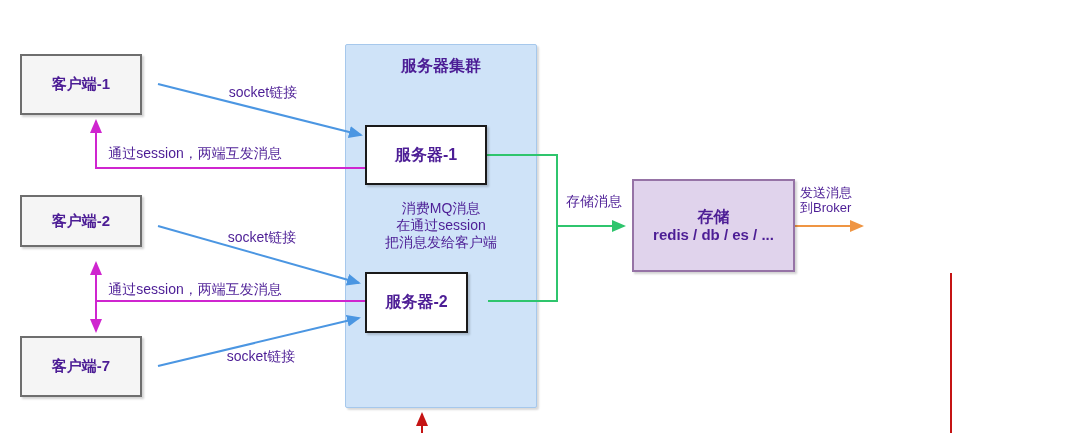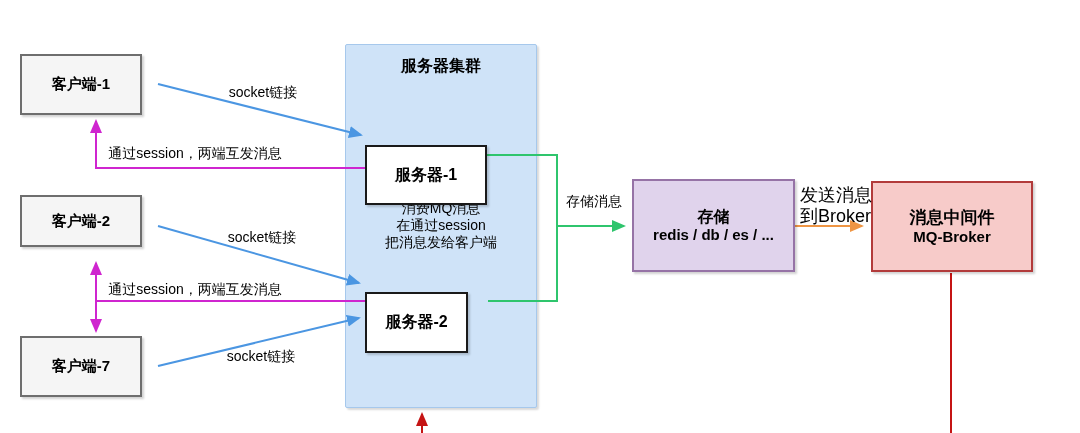--- a/index.html
+++ b/index.html
@@ -1,18 +1,18 @@
 <!DOCTYPE html>
 <html style="--color-arrow-blue: #4b96e2; --color-arrow-magenta: #cf25cf; --color-arrow-green: #2fc56d; --color-arrow-orange: #ef9543; --color-arrow-red: #c51414; --color-client-fill: #f5f5f5; --color-client-border: #6e6e6e; --color-cluster-fill: #cfe3f8; --color-cluster-border: #a6c8ec; --color-server-fill: #ffffff; --color-server-border: #1a1a1a; --color-storage-fill: #e0d3ec; --color-storage-border: #9673a6; --color-broker-fill: #f7cbc9; --color-broker-border: #b23b3b;"><head>
 <meta charset="utf-8">
 <style>
   html,body{margin:0;padding:0;background:#ffffff;}
   #canvas{
     position:relative;width:1080px;height:433px;background:#ffffff;
-    font-family:"Liberation Sans",sans-serif;color:#000000;overflow:hidden;border-radius:21px;
+    font-family:"Liberation Sans",sans-serif;color:#4c1d95;overflow:hidden;border-radius:21px;
   }
   .box{
     position:absolute;box-sizing:border-box;display:flex;flex-direction:column;
     align-items:center;justify-content:center;text-align:center;z-index:3;
     box-shadow:2px 2px 2px rgba(0,0,0,.18);
   }
   .client{
     left:20px;width:122px;height:61px;
     background:var(--color-client-fill);border:2px solid var(--color-client-border);
     font-weight:bold;font-size:15px;
@@ -26,21 +26,21 @@
   #cluster-title{
     position:absolute;left:345px;top:56px;width:192px;text-align:center;
     font-size:16px;font-weight:bold;z-index:3;
   }
   #cluster-note{
     position:absolute;left:345px;top:200px;width:192px;text-align:center;
     font-size:14px;line-height:1.2;white-space:pre-line;z-index:3;
   }
   .server{
     left:365px;width:122px;height:60px;background:var(--color-server-fill);
-    border:2px solid var(--color-server-border);font-weight:bold;font-size:16px;margin-top:20px;
+    border:2px solid var(--color-server-border);font-weight:bold;font-size:16px;
   }
   #server1{top:125px}#server2{top:272px;width:103px;height:61px}
   #storage{
     left:632px;top:179px;width:163px;height:93px;
     background:var(--color-storage-fill);border:2px solid var(--color-storage-border);
   }
   #storage .t1{font-size:16px;font-weight:bold;line-height:1.2;}
   #storage .t2{font-size:15px;font-weight:bold;line-height:1.2;}
   #broker{
     left:871px;top:181px;width:162px;height:91px;
@@ -52,21 +52,21 @@
     position:absolute;font-size:14px;white-space:nowrap;z-index:4;
     transform:translateX(-50%);
   }
   #lbl-socket1{left:263px;top:84px}
   #lbl-session1{left:195px;top:145px}
   #lbl-socket2{left:262px;top:229px}
   #lbl-session2{left:195px;top:281px}
   #lbl-socket3{left:261px;top:348px}
   #lbl-store{left:594px;top:193px}
   #lbl-send{
-    position:absolute;left:800px;top:185px;font-size:18px;line-height:1.18;
+    position:absolute;left:800px;top:185px;font-size:13px;line-height:1.18;
     white-space:pre-line;z-index:4;text-align:left;
   }
   #edges{position:absolute;left:0;top:0;z-index:2;}
 </style>
 </head>
 <body>
 
 <div id="canvas">
 
   <div id="cluster"></div>
@@ -127,24 +127,20 @@
   </div>
   <div id="server2" class="box server">
     <span>服务器-2</span>
   </div>
 
   <div id="storage" class="box">
     <span class="t1">存储</span>
     <span class="t2">redis / db / es / ...</span>
   </div>
 
-  <div id="broker" class="box">
-    <span class="t1">消息中间件</span>
-    <span class="t2">MQ-Broker</span>
-  </div>
 
   <div id="lbl-socket1" class="edge-label">socket链接</div>
   <div id="lbl-session1" class="edge-label">通过session，两端互发消息</div>
   <div id="lbl-socket2" class="edge-label">socket链接</div>
   <div id="lbl-session2" class="edge-label">通过session，两端互发消息</div>
   <div id="lbl-socket3" class="edge-label">socket链接</div>
   <div id="lbl-store" class="edge-label">存储消息</div>
   <div id="lbl-send">发送消息
 到Broker</div>
 

